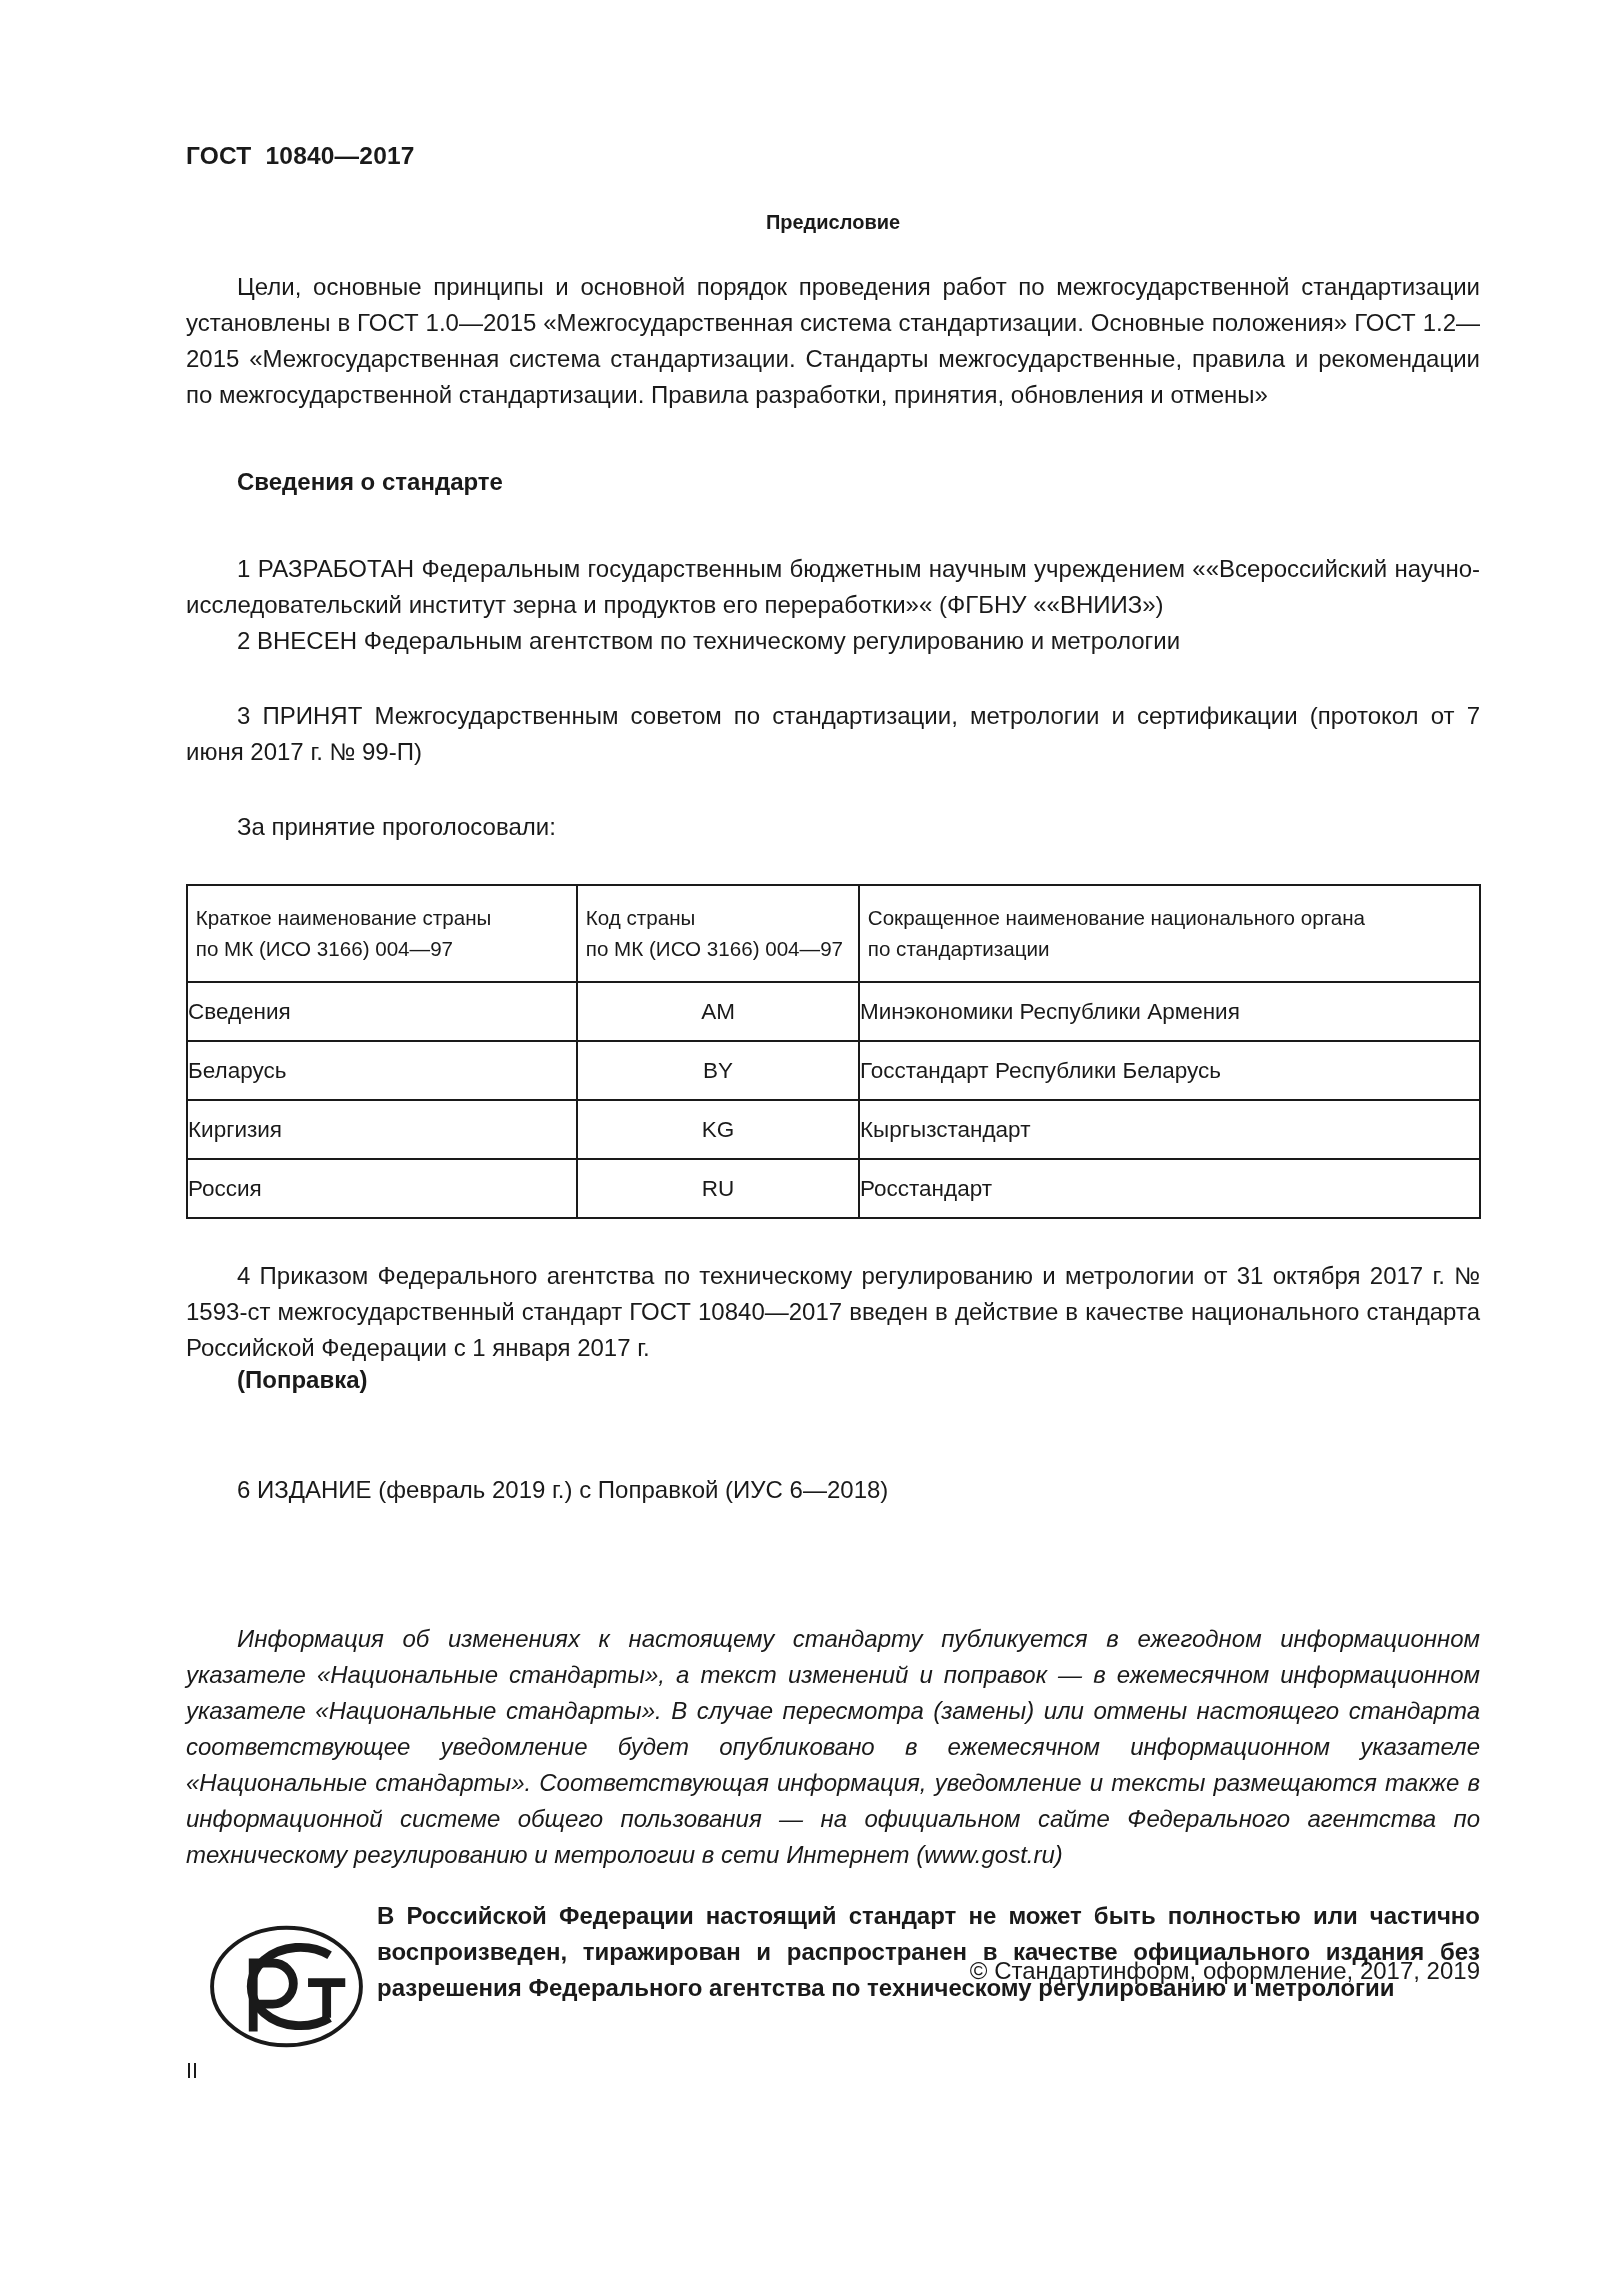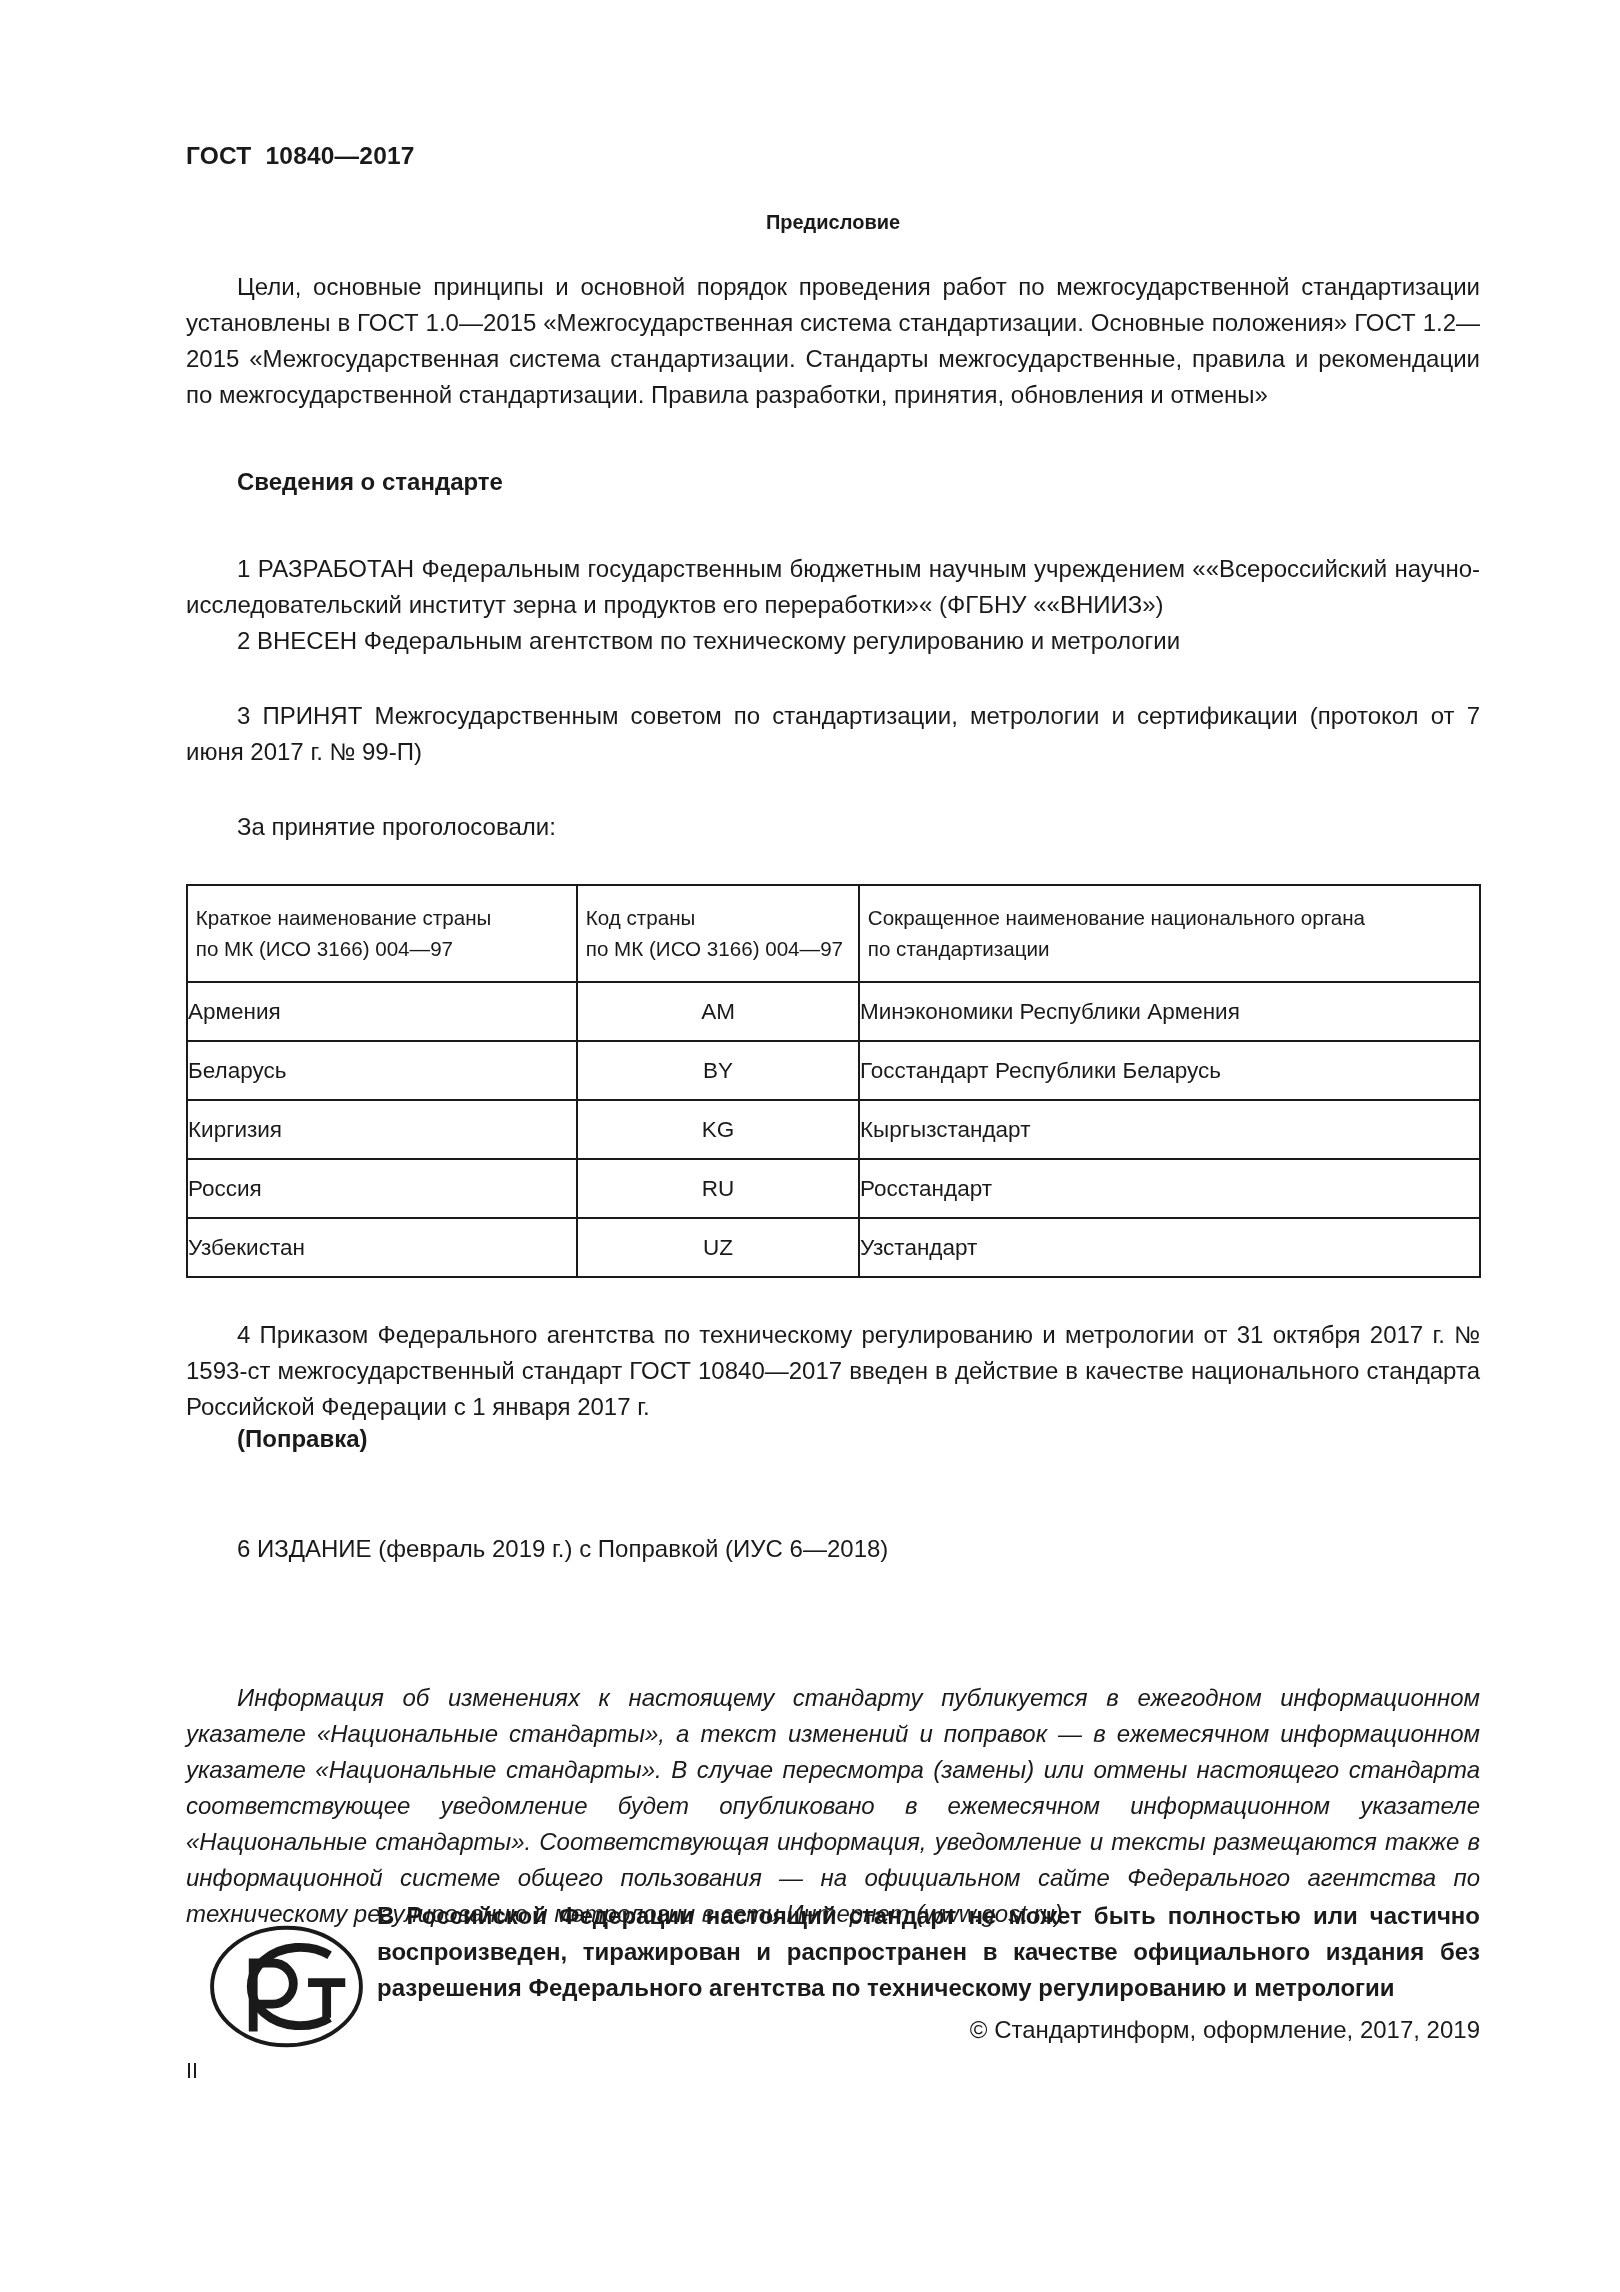--- a/index.html
+++ b/index.html
@@ -191,43 +191,38 @@
       </colgroup>
       <thead>
         <tr>
           <th><span class="hline">Краткое наименование страны</span><br><span>по МК (ИСО 3166) 004—97</span></th>
           <th><span class="hline">Код страны</span><br><span>по МК (ИСО 3166) 004—97</span></th>
           <th><span class="hline">Сокращенное наименование национального органа</span><br><span>по стандартизации</span></th>
         </tr>
       </thead>
       <tbody>
           <tr>
-            <td class="c-country">Армения</td>
+            <td class="c-country">Сведения</td>
             <td class="c-code">AM</td>
             <td class="c-body">Минэкономики Республики Армения</td>
           </tr>
           <tr>
             <td class="c-country">Беларусь</td>
             <td class="c-code">BY</td>
             <td class="c-body">Госстандарт Республики Беларусь</td>
           </tr>
           <tr>
             <td class="c-country">Киргизия</td>
             <td class="c-code">KG</td>
             <td class="c-body">Кыргызстандарт</td>
           </tr>
           <tr>
             <td class="c-country">Россия</td>
             <td class="c-code">RU</td>
             <td class="c-body">Росстандарт</td>
-          </tr>
-          <tr>
-            <td class="c-country">Узбекистан</td>
-            <td class="c-code">UZ</td>
-            <td class="c-body">Узстандарт</td>
           </tr>
         </tbody>
     </table>
 
     <div class="gap-lg"></div>
 
     <p class="body-text indent">4  Приказом Федерального агентства по техническому регулированию и метрологии от 31 октября 2017 г. № 1593-ст межгосударственный стандарт ГОСТ 10840—2017 введен в действие в качестве национального стандарта Российской Федерации с 1 января 2017 г.</p>
     <p class="bold-line">(Поправка)</p>
 
     <div class="gap-lg"></div>

